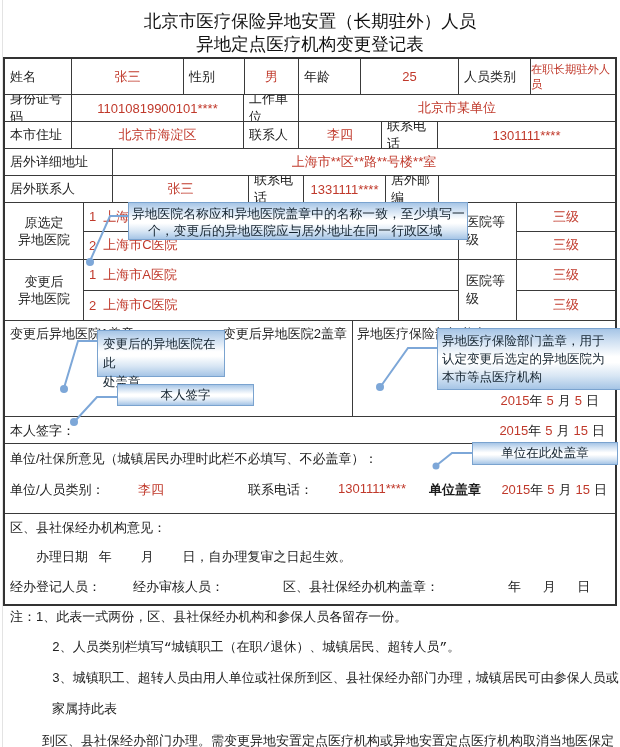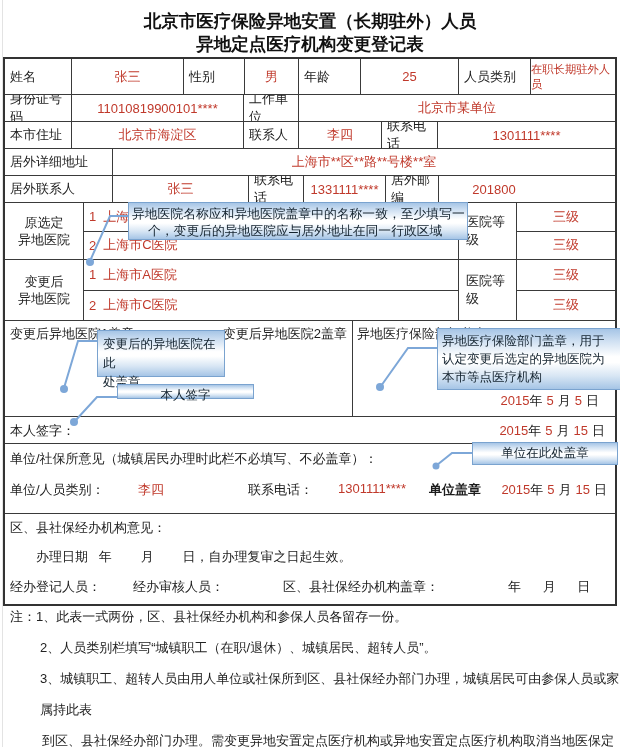--- a/index.html
+++ b/index.html
@@ -1,20 +1,20 @@
 <!DOCTYPE html>
 <html><head>
 <meta charset="utf-8">
 <style>
   :root{ --red:#c0392b; --line:#3a3a3a; --blue:#7da7d8; }
   html,body{margin:0;padding:0;}
   .page{position:relative;width:620px;height:747px;background:#ffffff;overflow:hidden;
         font-family:"Liberation Sans","DejaVu Sans",sans-serif;font-size:13px;color:#1c1c1c;}
   .scan-edge{position:absolute;left:2px;top:0;width:1px;height:747px;background:#e3e3e3;}
-  .title{position:absolute;top:10px;left:0;width:100%;text-align:center;font-weight:bold;
+  .title{position:absolute;top:10px;left:0;width:100%;text-align:center;font-weight:normal;
          font-size:17.5px;line-height:23px;color:#111;}
   .tbl{position:absolute;left:3px;top:57px;width:614px;box-sizing:border-box;
        border:2px solid #333;background:#fff;}
   .row{display:flex;border-bottom:1px solid var(--line);}
   .row.r11{border-bottom:none;}
   .c{box-sizing:border-box;border-right:1px solid var(--line);display:flex;align-items:center;overflow:hidden;}
   .c.last{border-right:none;}
   .lab{padding-left:5px;}
   .val{justify-content:center;color:var(--red);}
   .fit{font-size:11.3px;}
@@ -28,30 +28,30 @@
   .stack.grades .sub{justify-content:center;padding-left:0;}
   .hname{margin-left:7px;}
   .rel{position:relative;}
   .pos{position:absolute;}
   .date{white-space:nowrap;text-align:center;}
   .date .red{color:var(--red);}
   .date .n2{padding:0 4px;}
   .pre{white-space:pre;}
   .notes{position:absolute;left:0;top:601px;width:620px;line-height:31px;color:#222;}
   .notes .n-first{padding-left:10px;}
-  .notes .n-num{padding-left:40px;}
+  .notes .n-num{padding-left:52px;font-family:Liberation Mono, monospace;}
   .notes .n-cont{padding-left:42px;}
   .callout{position:absolute;z-index:6;box-sizing:border-box;border:1px solid #7aa3cf;color:#13222e;
            background:linear-gradient(180deg,#a6c5e6 0%,#cfe0f2 20%,#ffffff 46%,#ffffff 56%,#d8e6f4 78%,#a6c5e6 100%);
            font-size:12.5px;line-height:17px;}
   .co-hospital-note{left:128px;top:202px;width:340px;height:38px;padding:2px 0 0 3px;font-size:12.8px;}
   .co-hospital-note div:last-child{padding-left:16px;}
   .co-seal-here{left:97px;top:330px;width:128px;height:47px;padding:4px 0 0 5px;line-height:19px;}
   .co-insurance{left:437px;top:328px;width:217px;height:62px;padding:3px 0 0 4px;line-height:18px;}
-  .co-sign{left:117px;top:384px;width:137px;height:15px;text-align:center;line-height:21px;}
+  .co-sign{left:117px;top:384px;width:137px;height:22px;text-align:center;line-height:21px;}
   .co-unit{left:472px;top:442px;width:146px;height:23px;text-align:center;line-height:21px;}
   .overlay{position:absolute;left:0;top:0;z-index:5;pointer-events:none;}
 </style>
 </head>
 <body>
 
 <div class="page">
   <div class="scan-edge"></div>
 
   <div class="title">
@@ -92,21 +92,20 @@
       <div class="c lab" style="flex:0 0 108px">居外详细地址</div>
       <div class="c val last" style="flex:0 0 502px">上海市**区**路**号楼**室</div>
     </div>
 
     <div class="row r5">
       <div class="c lab" style="flex:0 0 108px">居外联系人</div>
       <div class="c val" style="flex:0 0 136px">张三</div>
       <div class="c lab" style="flex:0 0 55px">联系电话</div>
       <div class="c val" style="flex:0 0 82px">1331111****</div>
       <div class="c lab" style="flex:0 0 53px">居外邮编</div>
-      <div class="c val zip last" style="flex:0 0 176px">201800</div>
     </div>
 
     <div class="row r6">
       <div class="c lab2" style="flex:0 0 79px">
         <div>原选定</div>
         <div>异地医院</div>
       </div>
       <div class="c stack" style="flex:0 0 375px">
         <div class="sub">
           <span>1</span>

